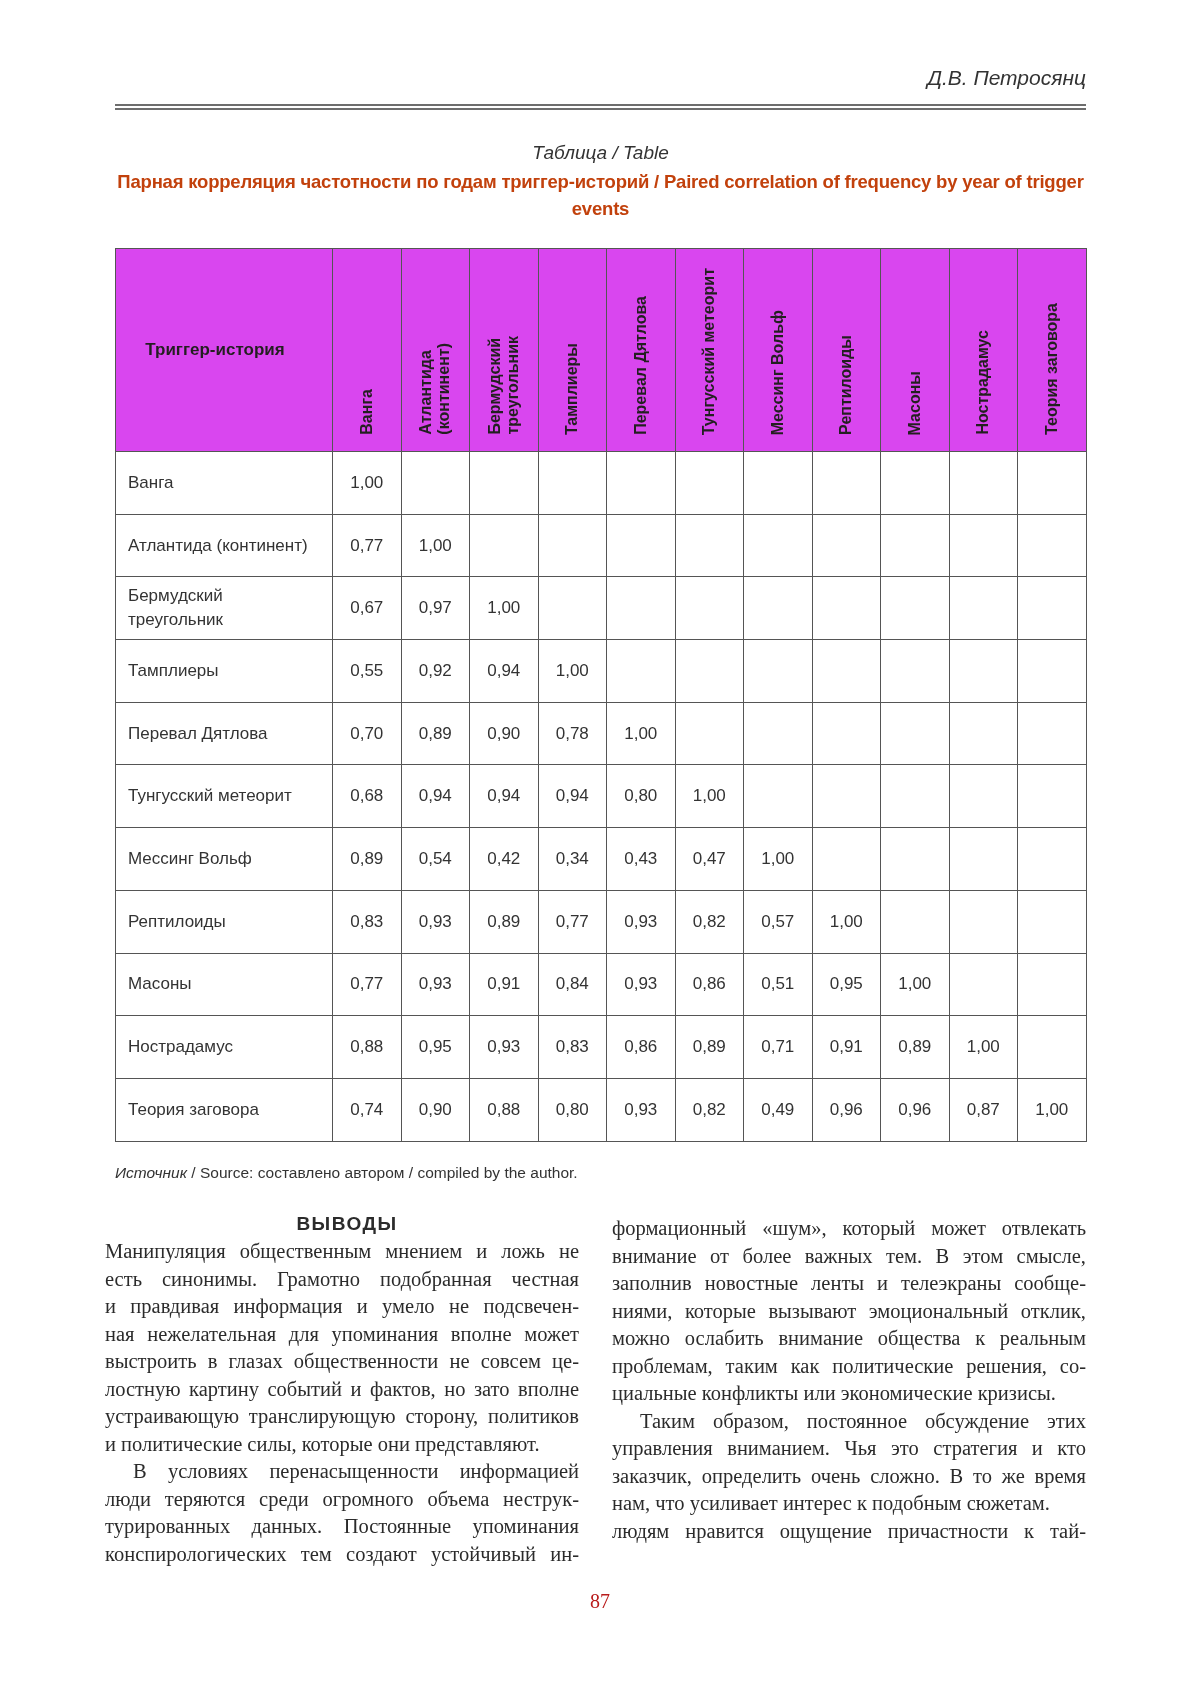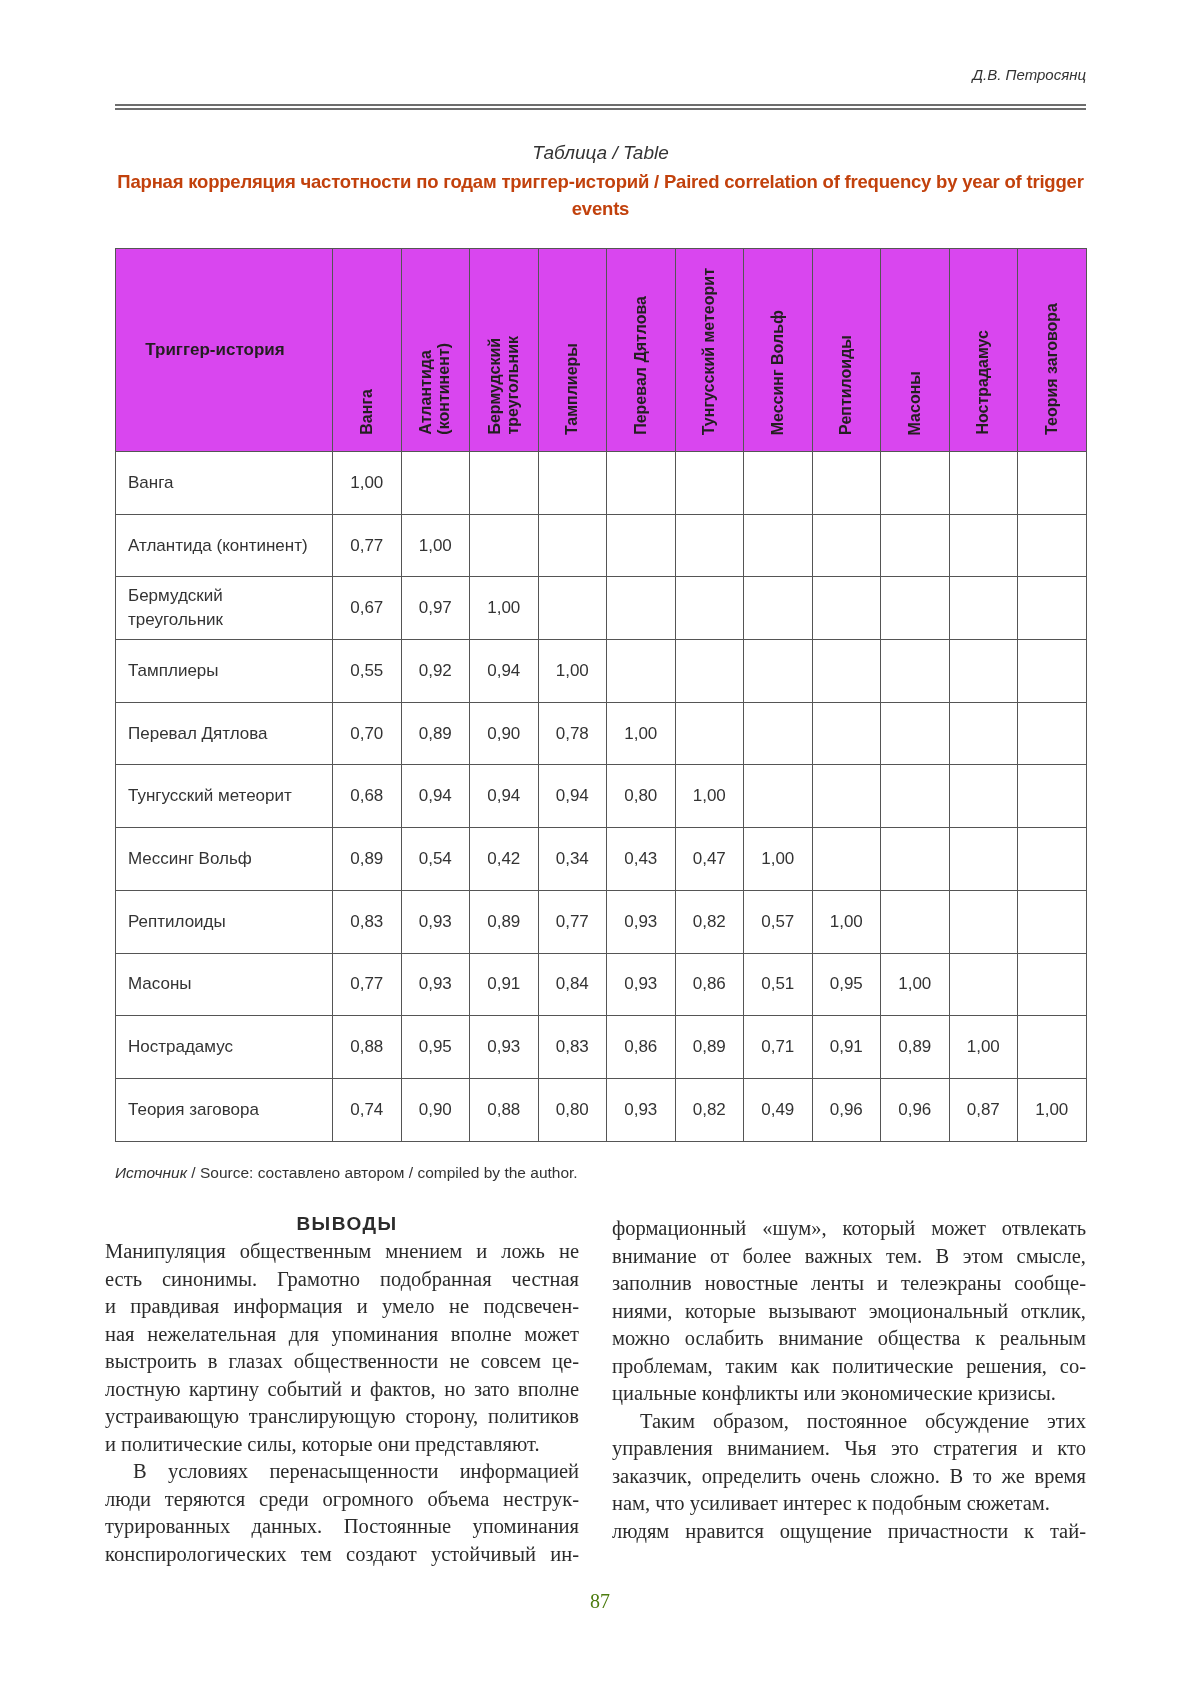--- a/index.html
+++ b/index.html
@@ -1,21 +1,21 @@
 <!DOCTYPE html>
 <html><head>
 <meta charset="utf-8">
 <style>
   * { box-sizing: border-box; margin: 0; padding: 0; }
   html, body { width: 1200px; height: 1697px; background: #ffffff; }
   body { position: relative; color: #231f20; font-family: "Liberation Sans", sans-serif; overflow: hidden; }
 
   .running-head {
     position: absolute; left: 115px; width: 971px; top: 66px;
-    text-align: right; font-style: italic; font-size: 15px; color: #333;
+    text-align: right; font-style: italic; font-size: 21px; color: #333;
     font-family: "Liberation Sans", sans-serif;
   }
   .head-rule {
     position: absolute; left: 115px; width: 971px; top: 104px; height: 6px;
     border-top: 2px solid #6d6d6d; border-bottom: 2px solid #6d6d6d;
   }
   .table-label {
     position: absolute; left: 115px; width: 971px; top: 142px;
     text-align: center; font-style: italic; font-size: 19px; color: #333;
   }
@@ -69,21 +69,21 @@
   .col.right { left: 612px; top: 1215px; }
   .section-heading {
     font-family: "Liberation Sans", sans-serif; font-weight: bold; font-size: 19px;
     letter-spacing: 1.5px; text-align: center; line-height: 24px; margin-bottom: 2px; padding-left: 10px;
   }
   .line { display: block; text-align: justify; text-align-last: justify; white-space: nowrap; }
   .line.last { text-align-last: left; }
 
   .page-number {
     position: absolute; left: 0; width: 1200px; top: 1590px; text-align: center;
-    font-family: "Liberation Serif", serif; font-size: 20px; color: #4d7c0f;
+    font-family: "Liberation Serif", serif; font-size: 20px; color: #b91c1c;
   }
 </style>
 </head>
 <body>
 
 <div class="running-head">Д.В. Петросянц</div>
 <div class="head-rule"></div>
 
 <div class="table-label">Таблица / Table</div>
 <div class="table-title">Парная корреляция частотности по годам триггер-историй / Paired correlation of frequency by year of trigger events</div>

